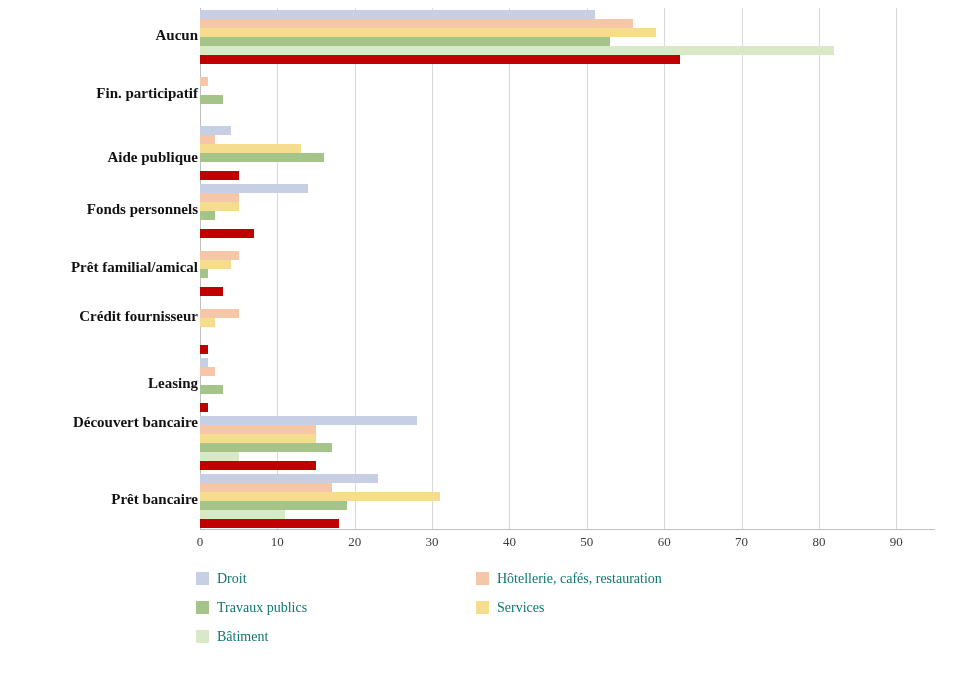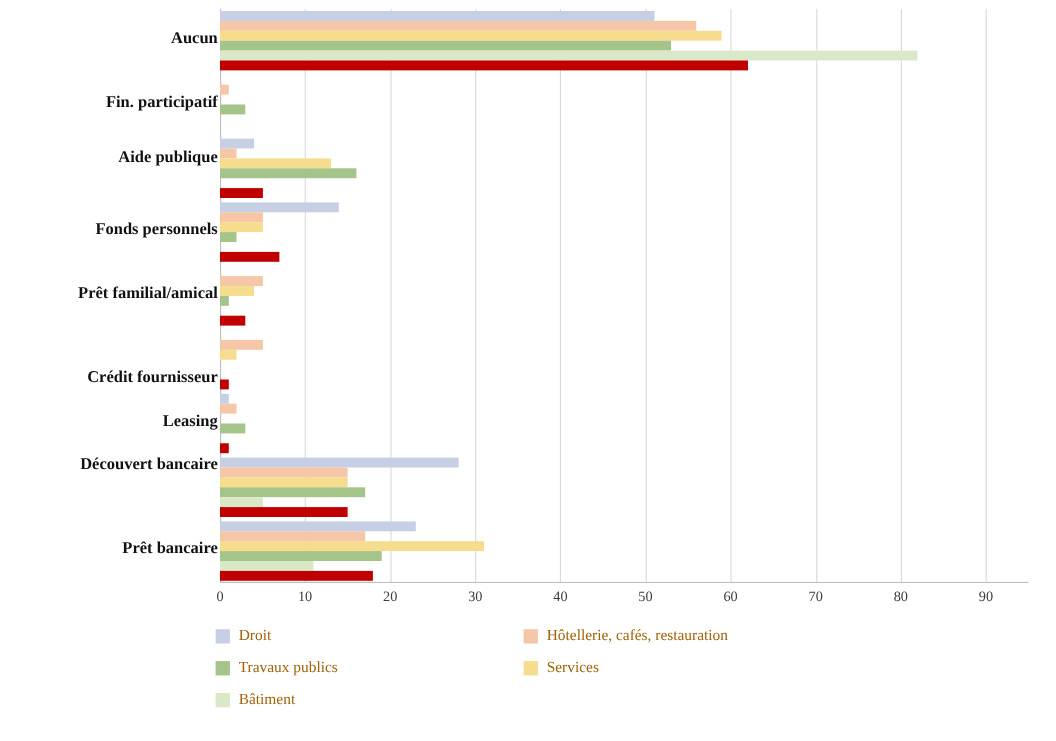--- a/index.html
+++ b/index.html
@@ -106,21 +106,21 @@
     gap: 8px;
   }
   .legend-swatch {
     width: 13px;
     height: 13px;
     flex: 0 0 auto;
   }
   .legend-label {
     font-size: 14px;
     font-family: "Liberation Serif", serif;
-    color: #a16207;
+    color: #0f766e;
     white-space: nowrap;
   }
 </style>
 </head>
 <body>
 
 <div id="chart-root">
 
   <div class="plot-area">
     <div class="gridlines" id="gridlines">
@@ -209,24 +209,24 @@
           <div class="bar" title="Travaux publics — Prêt bancaire: 19" style="top: 27px; width: 147px; background: rgb(164, 196, 138);"></div>
           <div class="bar" title="Bâtiment — Prêt bancaire: 11" style="top: 36px; width: 85.1053px; background: rgb(217, 233, 200);"></div>
           <div class="bar" title="Ensemble — Prêt bancaire: 18" style="top: 45px; width: 139.263px; background: rgb(192, 0, 0);"></div>
         </div>
       </div>
   </div>
 
   <div id="cat-labels">
       <div class="cat-label" style="top: 27px;">Aucun</div>
       <div class="cat-label" style="top: 85px;">Fin. participatif</div>
-      <div class="cat-label" style="top: 135px;">Aide publique</div>
+      <div class="cat-label" style="top: 149px;">Aide publique</div>
       <div class="cat-label" style="top: 201px;">Fonds personnels</div>
       <div class="cat-label" style="top: 259px;">Prêt familial/amical</div>
-      <div class="cat-label" style="top: 335px; margin-left: 45px;">Crédit fournisseur</div>
+      <div class="cat-label" style="top: 308px; margin-left: 45px;">Crédit fournisseur</div>
       <div class="cat-label" style="top: 375px;">Leasing</div>
       <div class="cat-label" style="top: 414px;">Découvert bancaire</div>
       <div class="cat-label" style="top: 491px;">Prêt bancaire</div>
     </div>
   <div id="xticks">
       <div class="xtick" style="left: 200px;">0</div>
       <div class="xtick" style="left: 277.368px;">10</div>
       <div class="xtick" style="left: 354.737px;">20</div>
       <div class="xtick" style="left: 432.105px;">30</div>
       <div class="xtick" style="left: 509.474px; text-align: center;">40</div>

